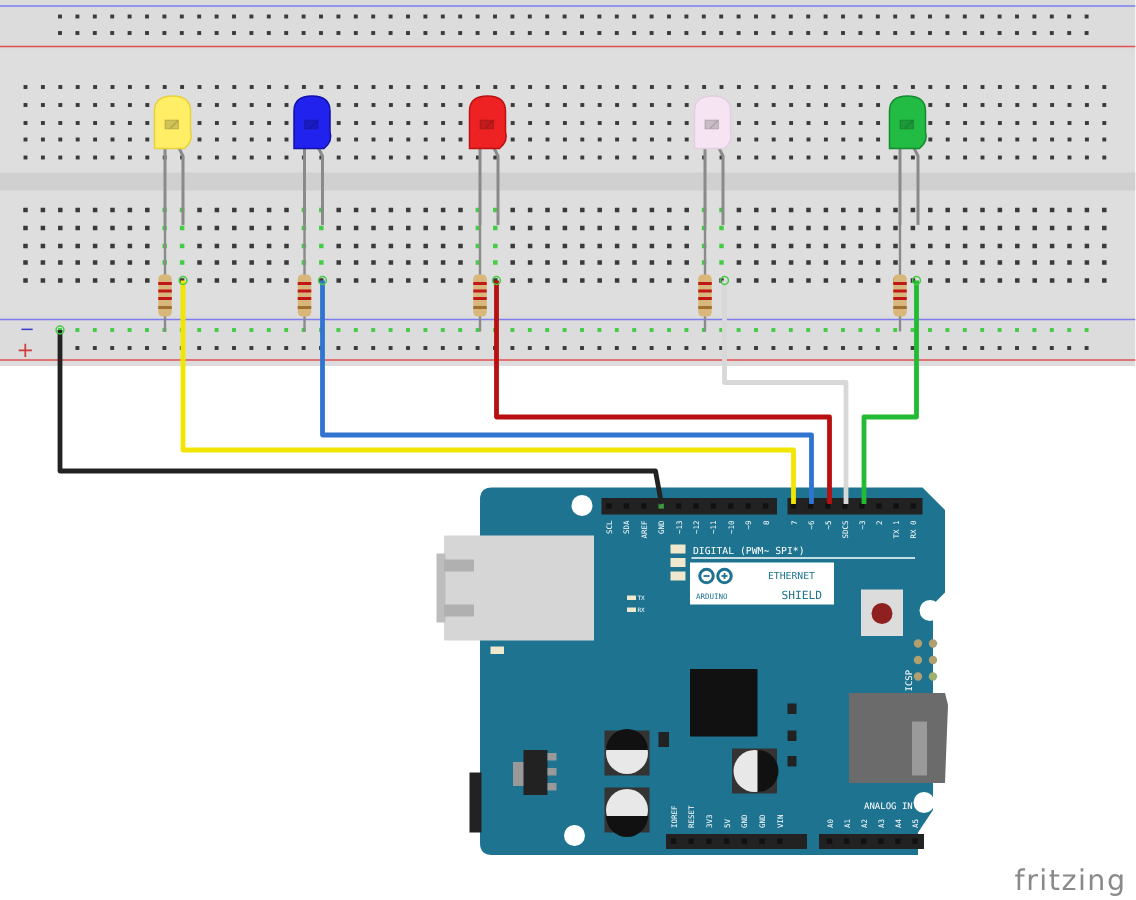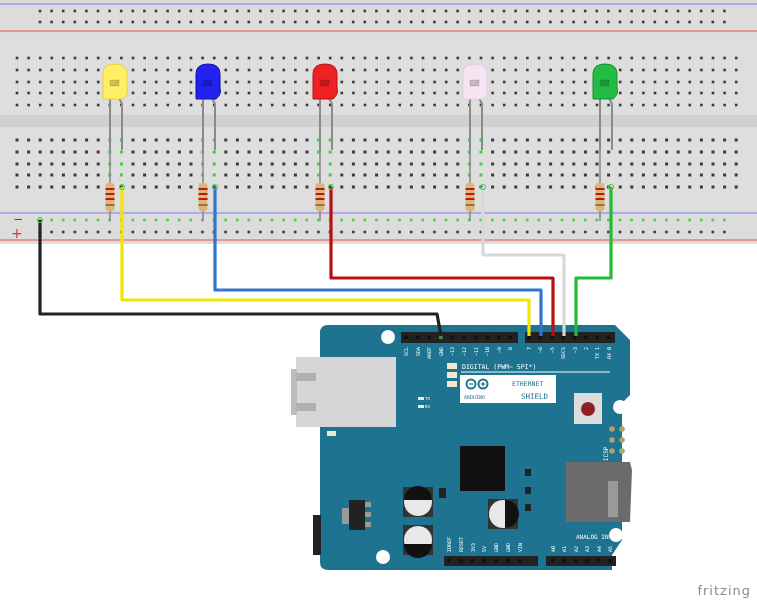--- a/index.html
+++ b/index.html
@@ -1,19 +1,19 @@
 <!DOCTYPE html>
 <html><head>
 <meta charset="utf-8">
 <style>
   html,body{margin:0;padding:0;background:#ffffff;}
   body{width:757px;height:600px;position:relative;overflow:hidden;font-family:"DejaVu Sans Mono",monospace;}
   #stage{position:absolute;left:0;top:0;width:757px;height:600px;}
   .txt{font-family:"DejaVu Sans Mono",monospace;fill:#ffffff;}
-  .logo{position:absolute;right:6px;bottom:2px;font-family:"DejaVu Sans",sans-serif;font-size:13px;color:#8a8a8a;letter-spacing:1px;}
+  .logo{position:absolute;right:6px;bottom:2px;font-family:"DejaVu Sans",sans-serif;font-size:19px;color:#8a8a8a;letter-spacing:1px;}
 </style>
 </head>
 <body>
 
 <svg id="stage" width="757" height="600" viewBox="0 0 757 600" xmlns="http://www.w3.org/2000/svg">
 
   <g id="breadboard">
     <rect x="0" y="0" width="757" height="34" fill="#dcdcdc"></rect>
     <line x1="0" y1="4" x2="757" y2="4" stroke="#7d7df0" stroke-width="1"></line>
     <line x1="0" y1="31" x2="757" y2="31" stroke="#e05050" stroke-width="1"></line>

